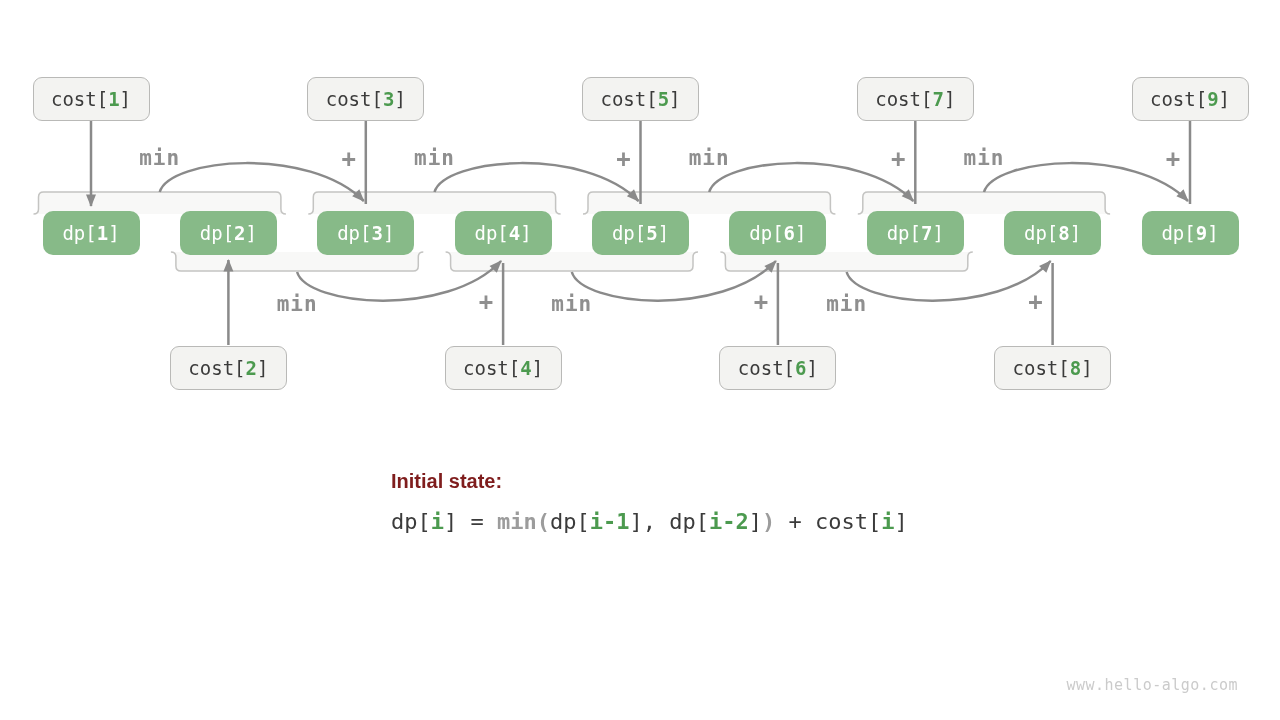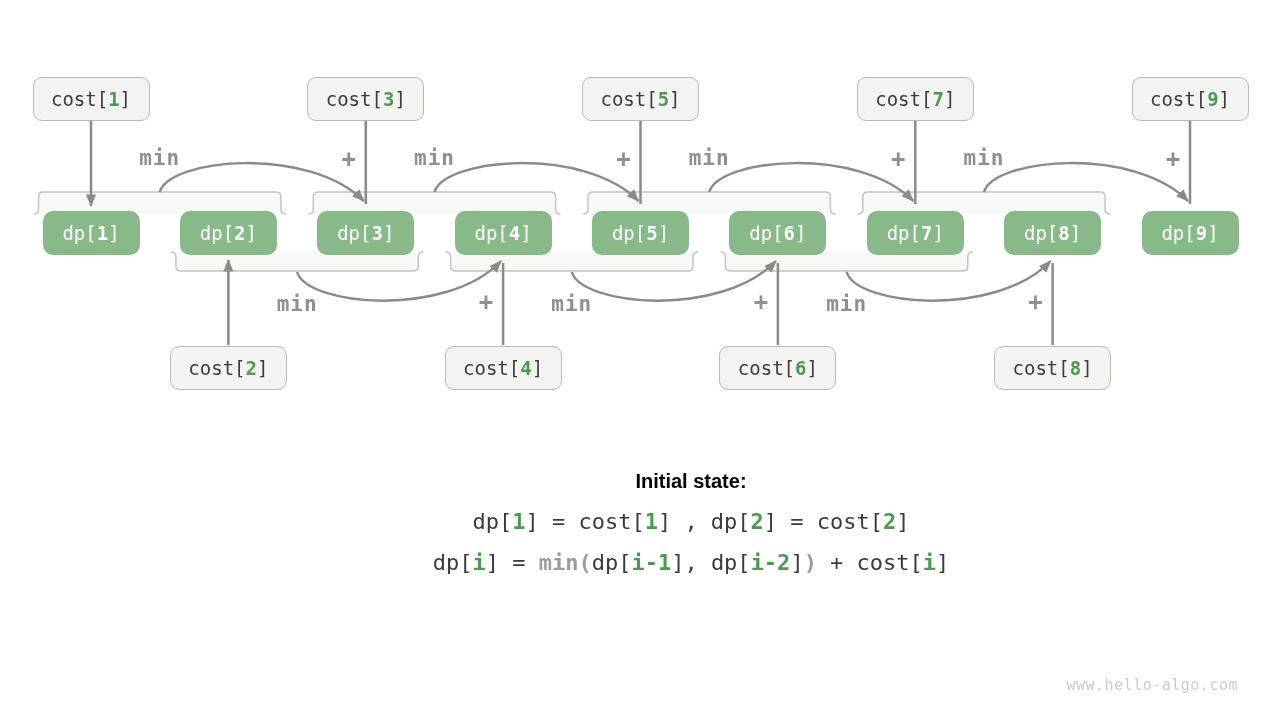--- a/index.html
+++ b/index.html
@@ -1,33 +1,33 @@
 <!DOCTYPE html>
 <html><head>
 <meta charset="utf-8">
 <style>
   html,body{margin:0;padding:0;background:#ffffff;}
   .stage{position:relative;width:1280px;height:720px;background:#ffffff;overflow:hidden;
-         font-family:"DejaVu Sans Mono",monospace;text-align:center;}
+         font-family:"DejaVu Sans Mono",monospace;}
   svg.connectors{position:absolute;left:0;top:0;pointer-events:none;}
 
   .box{position:absolute;display:flex;align-items:center;justify-content:center;
        font-size:19px;white-space:pre;}
   .cost{width:117px;height:44px;background:#f3f3f1;border:1.5px solid #b9b9b7;border-radius:9px;
         box-sizing:border-box;color:#3b3b3b;}
   .dp{width:97px;height:44px;background:#87ba88;border-radius:10px;color:#ffffff;}
   .idx{font-weight:bold;color:#4c9a4f;}
   .dp .idx{color:#ffffff;}
 
   .lbl{position:absolute;transform:translate(-50%,-50%);color:#8f8f8f;font-weight:bold;
        font-size:21px;letter-spacing:1px;white-space:pre;}
   .lbl.plus{font-size:24px;letter-spacing:0;}
 
   .notes{position:absolute;left:391px;top:470px;width:600px;}
-  .heading{font-family:"Liberation Sans",sans-serif;font-weight:bold;font-size:20px;color:#000000;}
+  .heading{font-family:"Liberation Sans",sans-serif;font-weight:bold;font-size:20px;color:#7f1d1d;}
   .code-line{font-family:"DejaVu Sans Mono",monospace;font-size:22px;white-space:pre;margin-top:16px;}
   .h2{margin-top:36px;}
   .c-dark{color:#3b3b3b;}
   .c-green{color:#4c9a4f;font-weight:bold;}
   .c-gray{color:#9c9c9c;font-weight:bold;}
 
   .watermark{position:absolute;right:42px;top:676px;font-size:15px;color:#cbcbcb;
              font-family:"DejaVu Sans Mono",monospace;letter-spacing:0.5px;margin-left:12px;}
 </style>
 </head>
@@ -107,18 +107,17 @@
   <div class="lbl plus" style="left:1173px;top:159px">+</div>
   <div class="lbl" style="left:297.1px;top:304px">min</div>
   <div class="lbl" style="left:571.8px;top:304px">min</div>
   <div class="lbl" style="left:846.6px;top:304px">min</div>
   <div class="lbl plus" style="left:486.1px;top:302px">+</div>
   <div class="lbl plus" style="left:760.9px;top:302px">+</div>
   <div class="lbl plus" style="left:1035.6px;top:302px">+</div>
 
   <div class="notes">
     <div class="heading">Initial state:</div>
-    <div class="code-line"><span class="c-dark">dp[</span><span class="c-green">1</span><span class="c-dark">] = cost[</span><span class="c-green">1</span><span class="c-dark">] , dp[</span><span class="c-green">2</span><span class="c-dark">] = cost[</span><span class="c-green">2</span><span class="c-dark">]</span></div>
     <div class="code-line"><span class="c-dark">dp[</span><span class="c-green">i</span><span class="c-dark">] = </span><span class="c-gray">min</span><span class="c-gray">(</span><span class="c-dark">dp[</span><span class="c-green">i-1</span><span class="c-dark">], dp[</span><span class="c-green">i-2</span><span class="c-dark">]</span><span class="c-gray">)</span><span class="c-dark"> + cost[</span><span class="c-green">i</span><span class="c-dark">]</span></div>
   </div>
 
   <div class="watermark">www.hello-algo.com</div>
 </div>
 
 </body></html>

